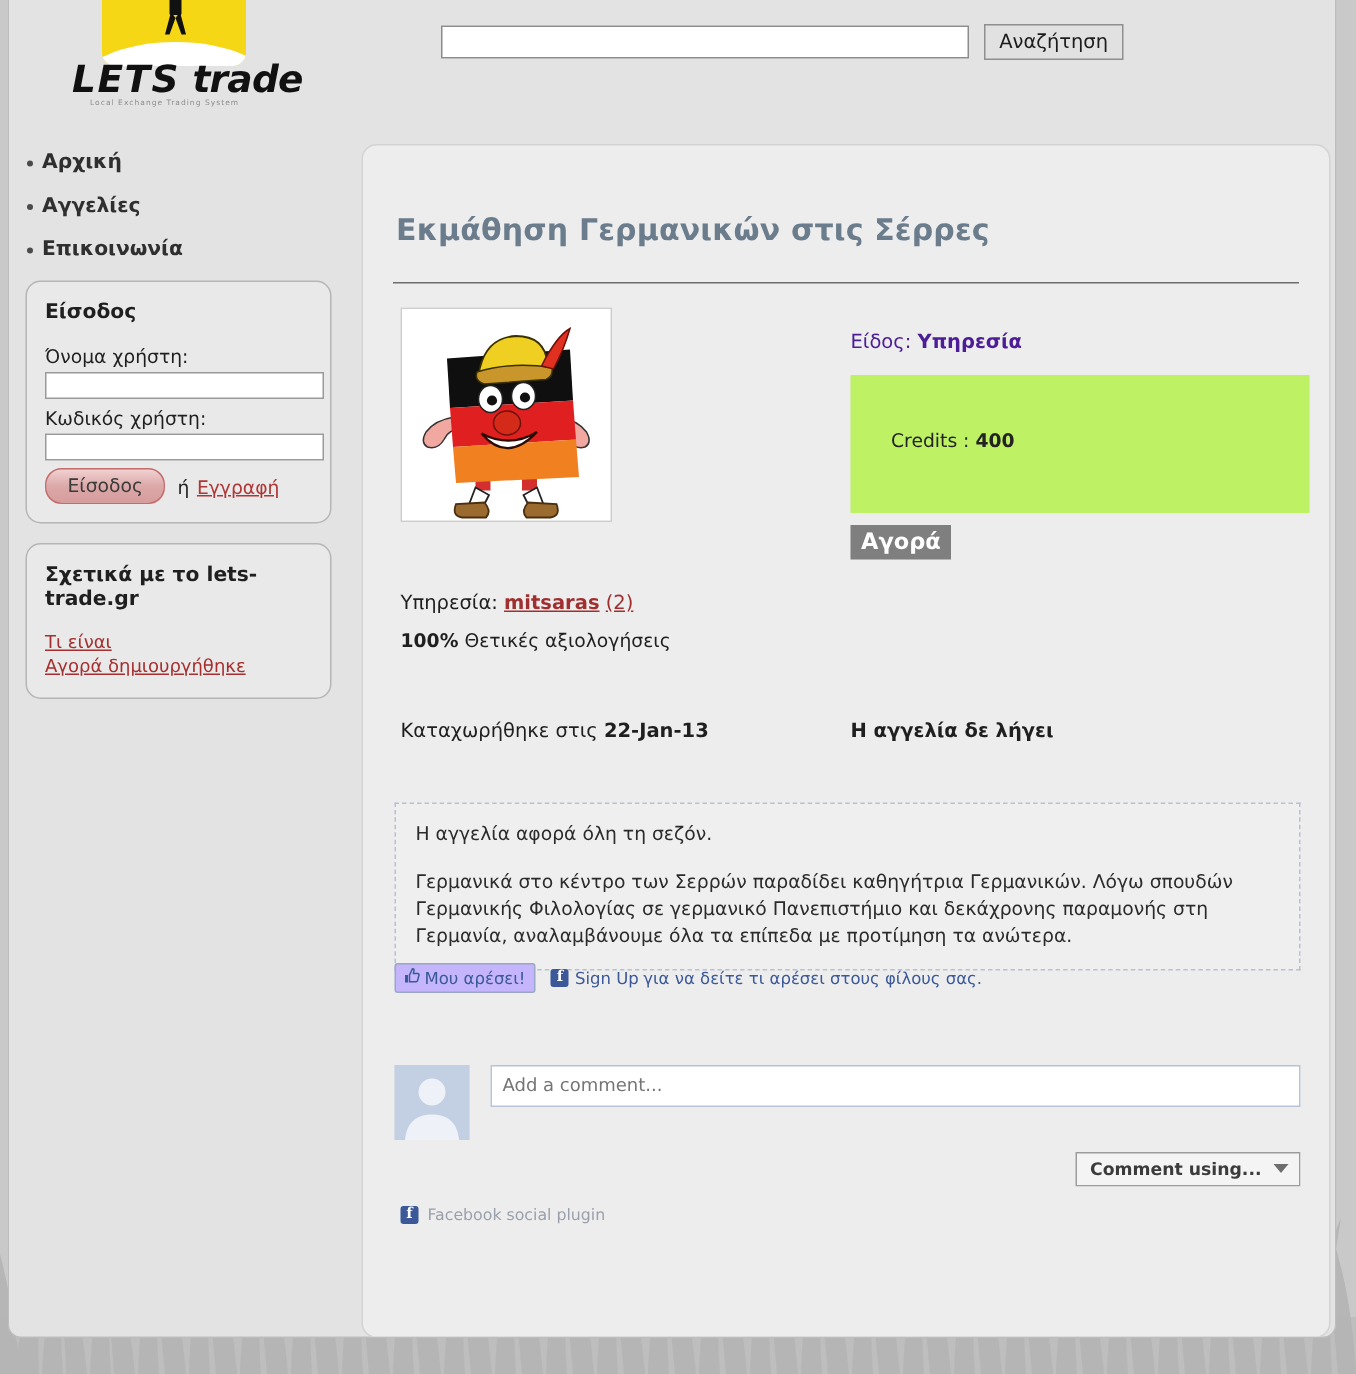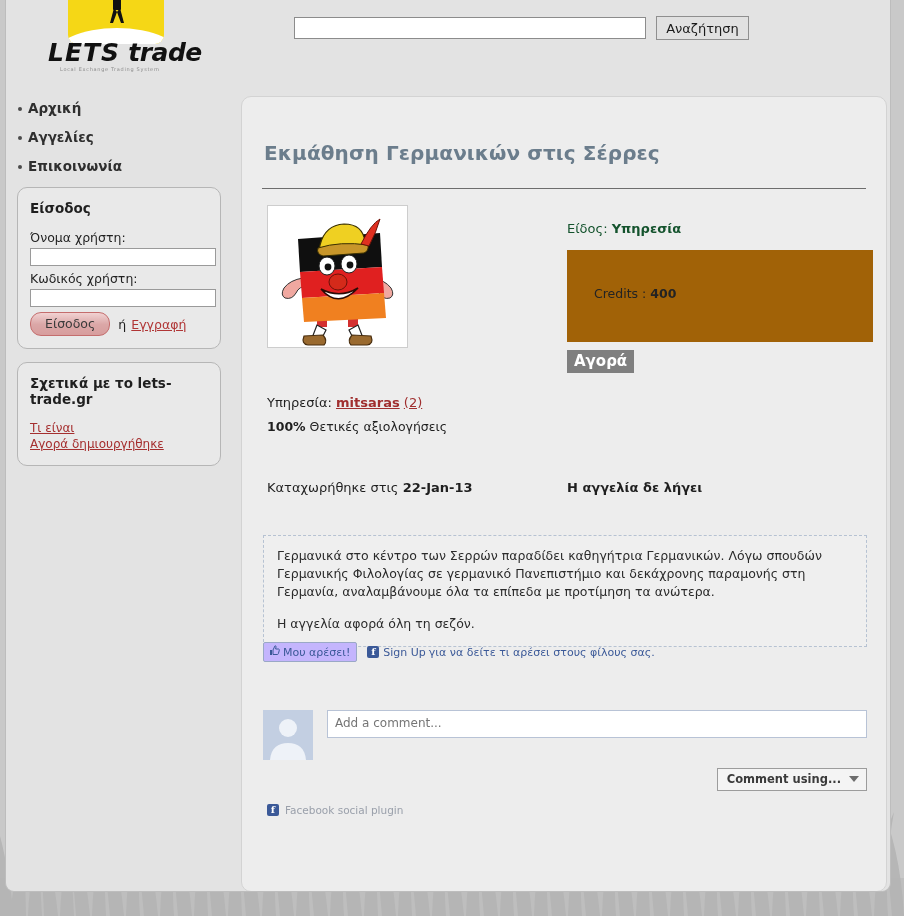--- a/index.html
+++ b/index.html
@@ -274,29 +274,29 @@
   .thumb svg { display: block; }
 
   .right-col {
     position: absolute;
     left: 325px;
     top: 16px;
     width: 306px;
   }
   .kind-line {
     font-size: 13px;
-    color: #14532d;
+    color: #4c1d95;
     margin-bottom: 14px;
   }
   .kind-line b { font-weight: bold; }
 
   .credits-box {
     width: 306px;
     height: 92px;
-    background: #a16207;
+    background: #bef264;
     position: relative;
   }
   .credits-text {
     position: absolute;
     left: 27px;
     top: 36px;
     font-size: 12.5px;
     color: #232323;
   }
   .credits-text b { font-weight: bold; }
@@ -681,22 +681,22 @@
         <span>Θετικές αξιολογήσεις</span>
       </div>
 
       <div class="posted-line">
         <span>Καταχωρήθηκε στις</span>
         <b>22-Jan-13</b>
       </div>
       <div class="expiry-line">Η αγγελία δε λήγει</div>
 
       <div class="description-box">
+        <p>Η αγγελία αφορά όλη τη σεζόν.</p>
         <p>Γερμανικά στο κέντρο των Σερρών παραδίδει καθηγήτρια Γερμανικών. Λόγω σπουδών Γερμανικής Φιλολογίας σε γερμανικό Πανεπιστήμιο και δεκάχρονης παραμονής στη Γερμανία, αναλαμβάνουμε όλα τα επίπεδα με προτίμηση τα ανώτερα.</p>
-        <p>Η αγγελία αφορά όλη τη σεζόν.</p>
       </div>
 
       <div class="fb-like-row">
         <span class="like-btn">
           <span class="thumbicon">
             <svg width="11" height="11" viewBox="0 0 11 11" xmlns="http://www.w3.org/2000/svg">
               <path d="M1 5h2v5H1z" fill="#3b5998"></path>
               <path d="M4 5l2-4.2c.8 0 1.2.5 1 1.3L6.6 4H9.4c.7 0 1.1.6.9 1.2l-.9 3.4c-.1.5-.5.9-1 .9H4z" fill="none" stroke="#3b5998" stroke-width="1"></path>
             </svg>
           </span>

